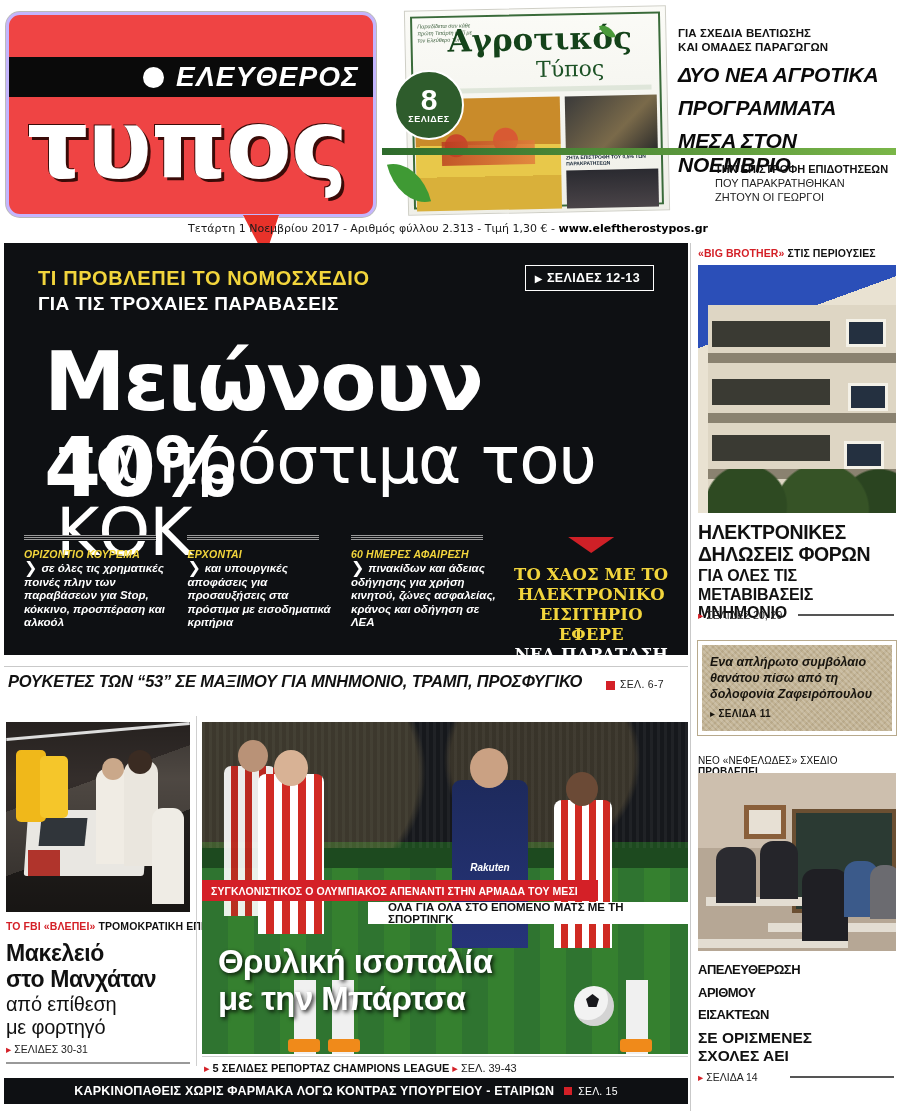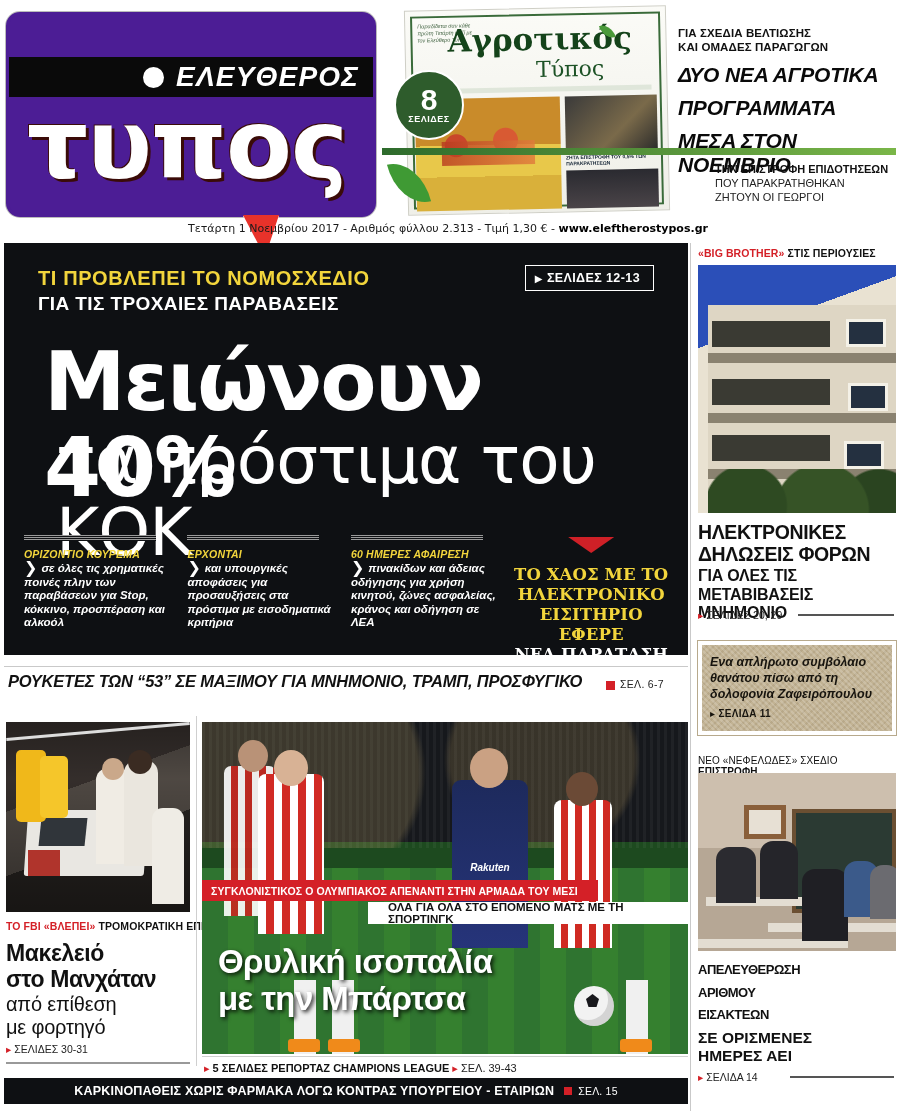--- a/index.html
+++ b/index.html
@@ -9,21 +9,21 @@
     font-family: "Liberation Sans", "DejaVu Sans", sans-serif;
     overflow: hidden;
   }
   #page { position: relative; width: 900px; height: 1116px; background:#fff; }
 
   
   .masthead-zone { position:absolute; left:0; top:0; width:900px; height:218px; background:#fff; }
 
   .logo-bubble {
     position:absolute; left:6px; top:12px; width:370px; height:205px;
-    background:#4c1d95; border:3px solid #4c1d95; border-radius:14px;
+    background:#ef4444; border:3px solid #c4b5fd; border-radius:14px;
     box-shadow: 0 0 0 1px #bbb;
     overflow:visible;
   }
   .logo-blackbar {
     position:absolute; left:0; top:42px; width:100%; height:40px; background:#0a0a0a;
     display:flex; align-items:center; justify-content:flex-end; padding-right:14px;
   }
   .logo-dot { width:21px; height:21px; border-radius:50%; background:#fff; margin-right:12px; }
   .logo-eleftheros {
     color:#fff; font-size:28px; font-weight:bold; font-style:italic;
@@ -563,21 +563,21 @@
 
     <div class="sb-box">
       <div class="sb-box-text">Ενα απλήρωτο συμβόλαιο</div>
       <div class="sb-box-text">θανάτου πίσω από τη</div>
       <div class="sb-box-text">δολοφονία Ζαφειρόπουλου</div>
       <div class="sb-box-pg">▸ <span>ΣΕΛΙΔΑ 11</span></div>
     </div>
 
     <div class="sb-kick2">
       <span>ΝΕΟ «ΝΕΦΕΛΩΔΕΣ» ΣΧΕΔΙΟ</span>
-      <span class="b">ΕΠΙΣΤΡΟΦΗ</span>
+      <span class="b">ΠΡΟΒΛΕΠΕΙ</span>
     </div>
 
     <div class="sb-photo2">
       <div class="cl-board"></div>
       <div class="cl-frame"></div>
       <div class="cl-desk" style="left:8px; top:124px; width:112px;"></div>
       <div class="cl-desk" style="left:70px; top:150px; width:128px;"></div>
       <div class="cl-desk" style="left:0; top:166px; width:150px;"></div>
       <div class="cl-stu" style="left:18px; top:74px; width:40px; height:56px; background:#2b2b30;"></div>
       <div class="cl-stu" style="left:62px; top:68px; width:38px; height:58px; background:#25252a;"></div>
@@ -586,19 +586,19 @@
       <div class="cl-stu" style="left:172px; top:92px; width:30px; height:54px; background:#6b6b70;"></div>
     </div>
 
     <div class="sb-h2">
       <div>ΑΠΕΛΕΥΘΕΡΩΣΗ</div>
       <div>ΑΡΙΘΜΟΥ</div>
       <div>ΕΙΣΑΚΤΕΩΝ</div>
     </div>
     <div class="sb-h2sub">
       <div>ΣΕ ΟΡΙΣΜΕΝΕΣ</div>
-      <div>ΗΜΕΡΕΣ ΑΕΙ</div>
+      <div>ΣΧΟΛΕΣ ΑΕΙ</div>
     </div>
     <div class="sb-pg2"><span class="tri">▸</span> <span>ΣΕΛΙΔΑ 14</span></div>
     <div class="sb-pgrule2"></div>
   </div>
 
 </div>
 
 </body></html>

